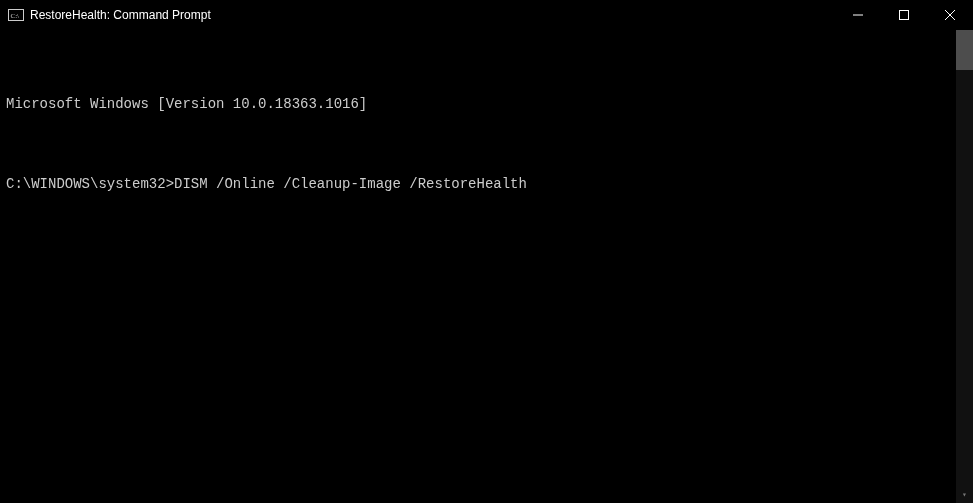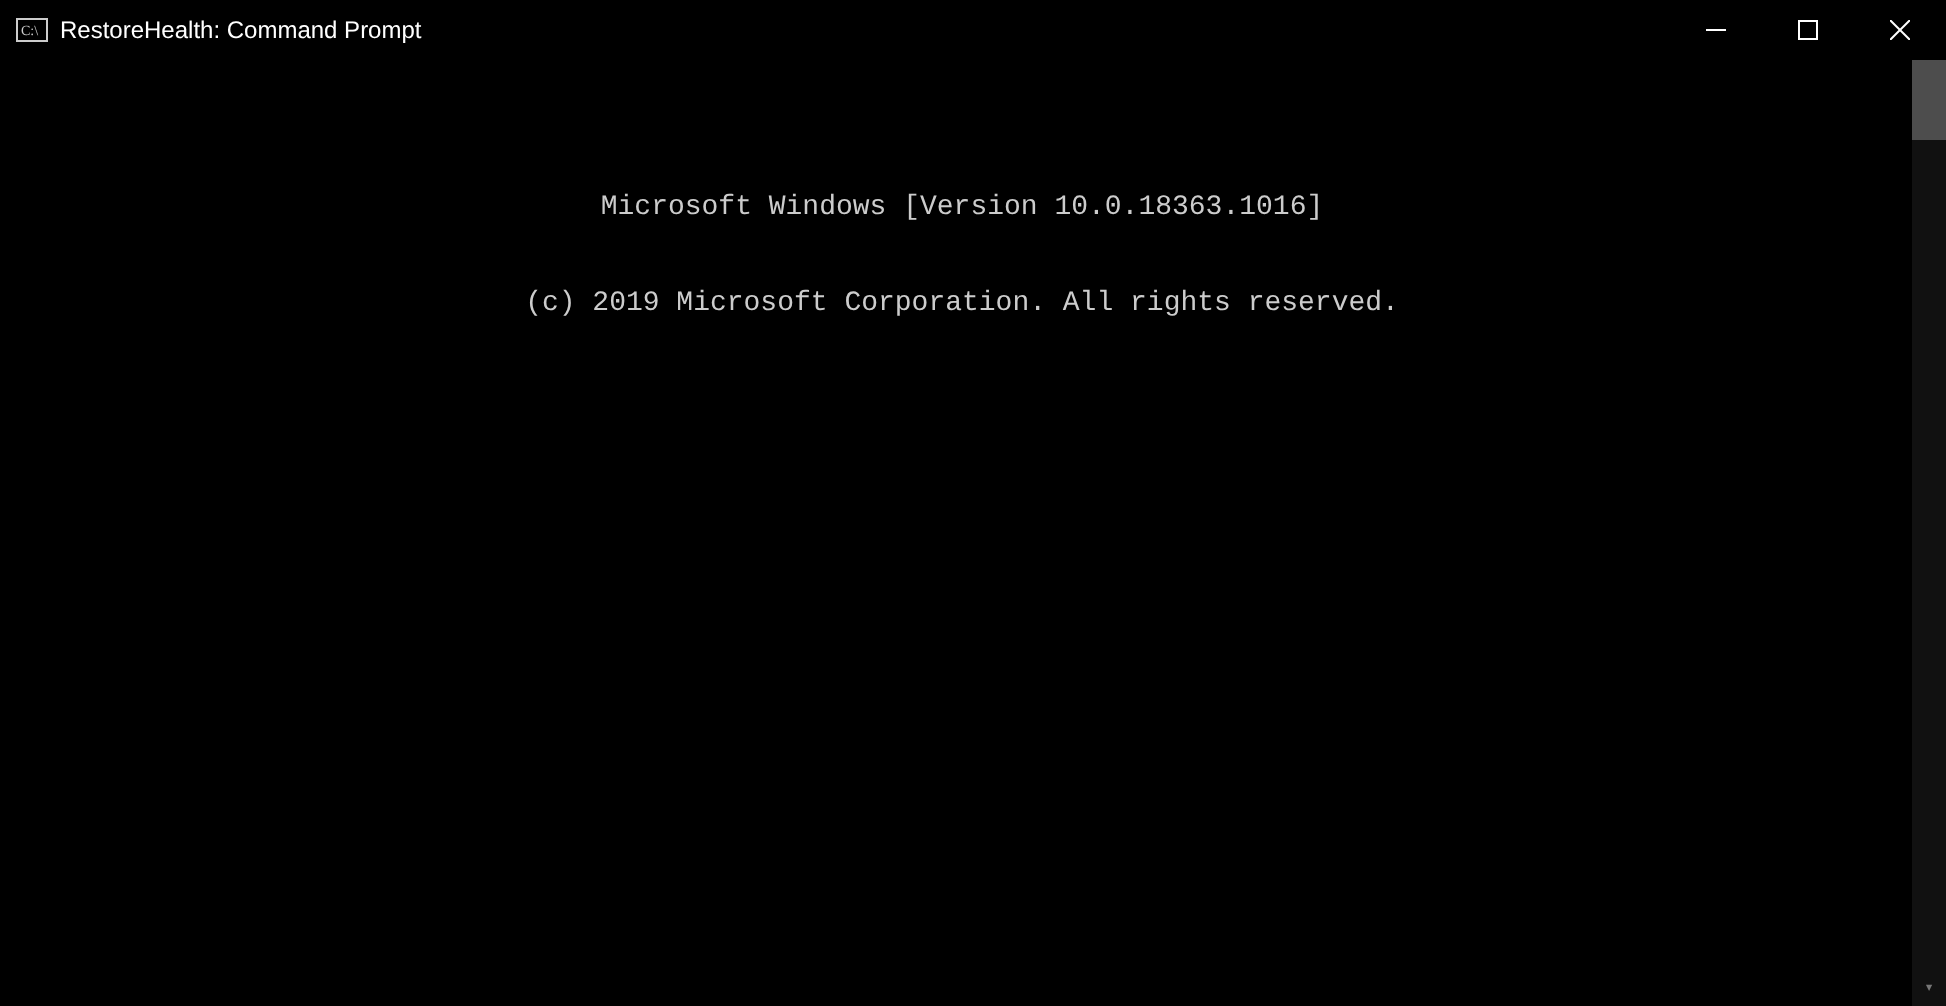--- a/index.html
+++ b/index.html
@@ -63,21 +63,20 @@
       position: relative;
       width: 100%;
       height: calc(100% - 30px);
       background: #000;
       color: #ccc;
       font-size: 14px;
       line-height: 16px;
       padding: 2px 0 0 6px;
       white-space: pre;
       font-family: Consolas, 'Courier New', monospace;
-      text-align: center;
     }
     .terminal-content {
       width: calc(100% - 17px);
       height: 100%;
       overflow: hidden;
     }
     .scrollbar {
       position: absolute;
       right: 0;
       top: 0;
@@ -141,21 +140,20 @@
         <line x1="0" y1="0" x2="10" y2="10" stroke="#fff" stroke-width="1"></line>
         <line x1="10" y1="0" x2="0" y2="10" stroke="#fff" stroke-width="1"></line>
       </svg>
     </div>
   </div>
 </div>
 
 <div class="terminal-area">
   <div class="terminal-content">
     <span class="line">Microsoft Windows [Version 10.0.18363.1016]</span>
-    <span class="line">(c) 2019 Microsoft Corporation. All rights reserved.</span>
     <span class="line"></span>
-    <span class="prompt-line"></span>
+    <span class="prompt-line"><span>C:\WINDOWS\system32&gt;</span><span>DISM /Online /Cleanup-Image /RestoreHealth</span></span>
   </div>
   <div class="scrollbar">
     <div class="scrollbar-thumb"></div>
     <div class="scrollbar-arrow-down">▾</div>
   </div>
 </div>
 
 </body></html>

